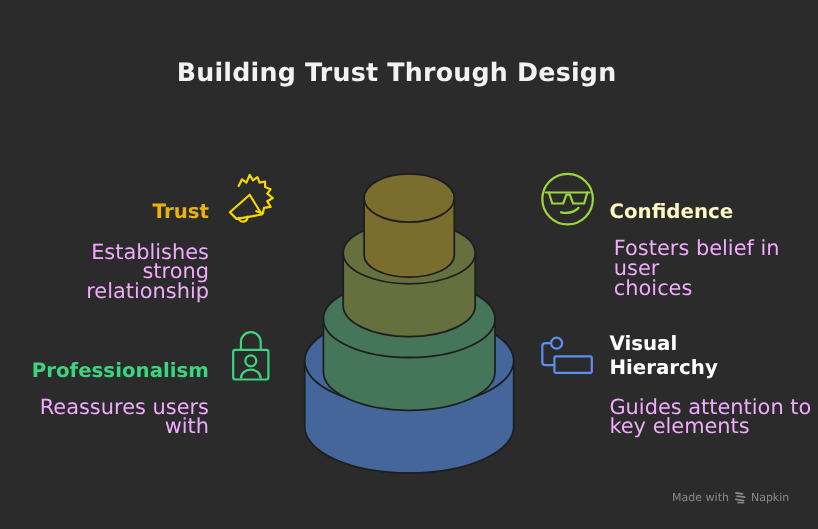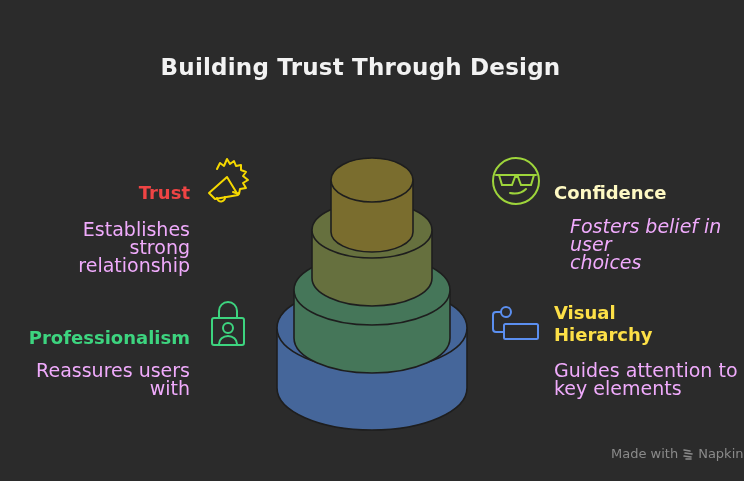--- a/index.html
+++ b/index.html
@@ -2,21 +2,21 @@
 <html><head>
 <meta charset="utf-8">
 <style>
   html, body { margin:0; padding:0; }
   body { width:744px; height:481px; background:#2b2b2b; position:relative; overflow:hidden; font-family:"DejaVu Sans", sans-serif; }
   .title { position:absolute; left:0; width:721px; top:54px; text-align:center; color:#f2f2f2; font-size:23px; font-weight:bold; letter-spacing:0.2px; }
   .label { position:absolute; font-weight:bold; font-size:18px; }
   .desc { position:absolute; color:#f0abfc; font-size:19px; line-height:18px; }
   .right { text-align:right; }
   .icon { position:absolute; }
-  .footer { position:absolute; left:611px; top:446px; color:#8a8a8a; font-size:13px; display:flex; align-items:center; gap:4px; }
+  .footer { position:absolute; left:611px; top:446px; color:#8a8a8a; font-size:10px; display:flex; align-items:center; gap:4px; }
   .cake { position:absolute; left:0; top:0; }
 </style>
 </head>
 <body>
 
 <div class="title">Building Trust Through Design</div>
 
 <svg class="cake" width="744" height="481" viewBox="0 0 744 481">
   <g stroke="#1e1e1e" stroke-width="1.6">
 
@@ -35,21 +35,21 @@
       <ellipse cx="372" cy="230" rx="60" ry="28" fill="#66703e"></ellipse>
     </g>
 
     <g>
       <path d="M331,180 L331,232 A41,20 0 0 0 413,232 L413,180 Z" fill="#7a6d2e"></path>
       <ellipse cx="372" cy="180" rx="41" ry="22" fill="#7a6d2e"></ellipse>
     </g>
   </g>
 </svg>
 
-<div class="label right" style="left:60px; width:130px; top:182px; color:#ef4444;">Trust</div>
+<div class="label right" style="left:60px; width:130px; top:182px; color:#eab308;">Trust</div>
 <div class="desc right" style="left:20px; width:170px; top:220px;">
   <div>Establishes strong</div>
   <div>relationship</div>
 </div>
 <svg class="icon" style="left:203px; top:155px;" width="52" height="50" viewBox="0 0 52 50">
   <g fill="none" stroke="#f5d800" stroke-width="2" stroke-linejoin="round" stroke-linecap="round">
     <path d="M14,14 L17,8 L21,11 L24,4 L27,9 L31,6 L33,11 L38,10 L38,15 L43,17 L40,21 L45,25 L40,28 L43,33 L37,34 L36,39 L30,37"></path>
     <path d="M24,22 L35,40 L12,44 L6,38 Z"></path>
     <path d="M14,43 A4,4 0 0 0 22,42"></path>
   </g>
@@ -62,34 +62,34 @@
 <svg class="icon" style="left:209px; top:300px;" width="38" height="48" viewBox="0 0 38 48">
   <g fill="none" stroke="#3dd47f" stroke-width="2">
     <path d="M10,18 L10,11 A9,9 0 0 1 28,11 L28,18"></path>
     <rect x="3" y="18" width="32" height="27" rx="2"></rect>
     <circle cx="19" cy="28" r="5"></circle>
     <path d="M10,44 A9,8 0 0 1 28,44"></path>
   </g>
 </svg>
 
 <div class="label" style="left:554px; top:182px; color:#fef9c3;">Confidence</div>
-<div class="desc" style="left:570px; top:217px;font-style:italic;">
+<div class="desc" style="left:558px; top:217px;">
   <div>Fosters belief in user</div>
   <div>choices</div>
 </div>
 <svg class="icon" style="left:490px; top:155px;" width="52" height="52" viewBox="0 0 52 52">
   <g fill="none" stroke="#9ed53b" stroke-width="2" stroke-linecap="round">
     <circle cx="26" cy="26" r="23"></circle>
     <path d="M6,20 L46,20"></path>
     <path d="M9,20 L12,30 L22,30 L25,22 L28,22 L31,30 L41,30 L44,20"></path>
     <path d="M20,38 Q30,40 36,34"></path>
   </g>
 </svg>
 
-<div class="label" style="left:554px; top:302px; color:#fde047; line-height:22px;">
+<div class="label" style="left:554px; top:302px; color:#ffffff; line-height:22px;">
   <div>Visual</div>
   <div>Hierarchy</div>
 </div>
 <div class="desc" style="left:554px; top:361px;">
   <div>Guides attention to</div>
   <div>key elements</div>
 </div>
 <svg class="icon" style="left:490px; top:305px;" width="52" height="40" viewBox="0 0 52 40">
   <g fill="none" stroke="#5b8ff0" stroke-width="2" stroke-linejoin="round">
     <circle cx="16" cy="7" r="5"></circle>

